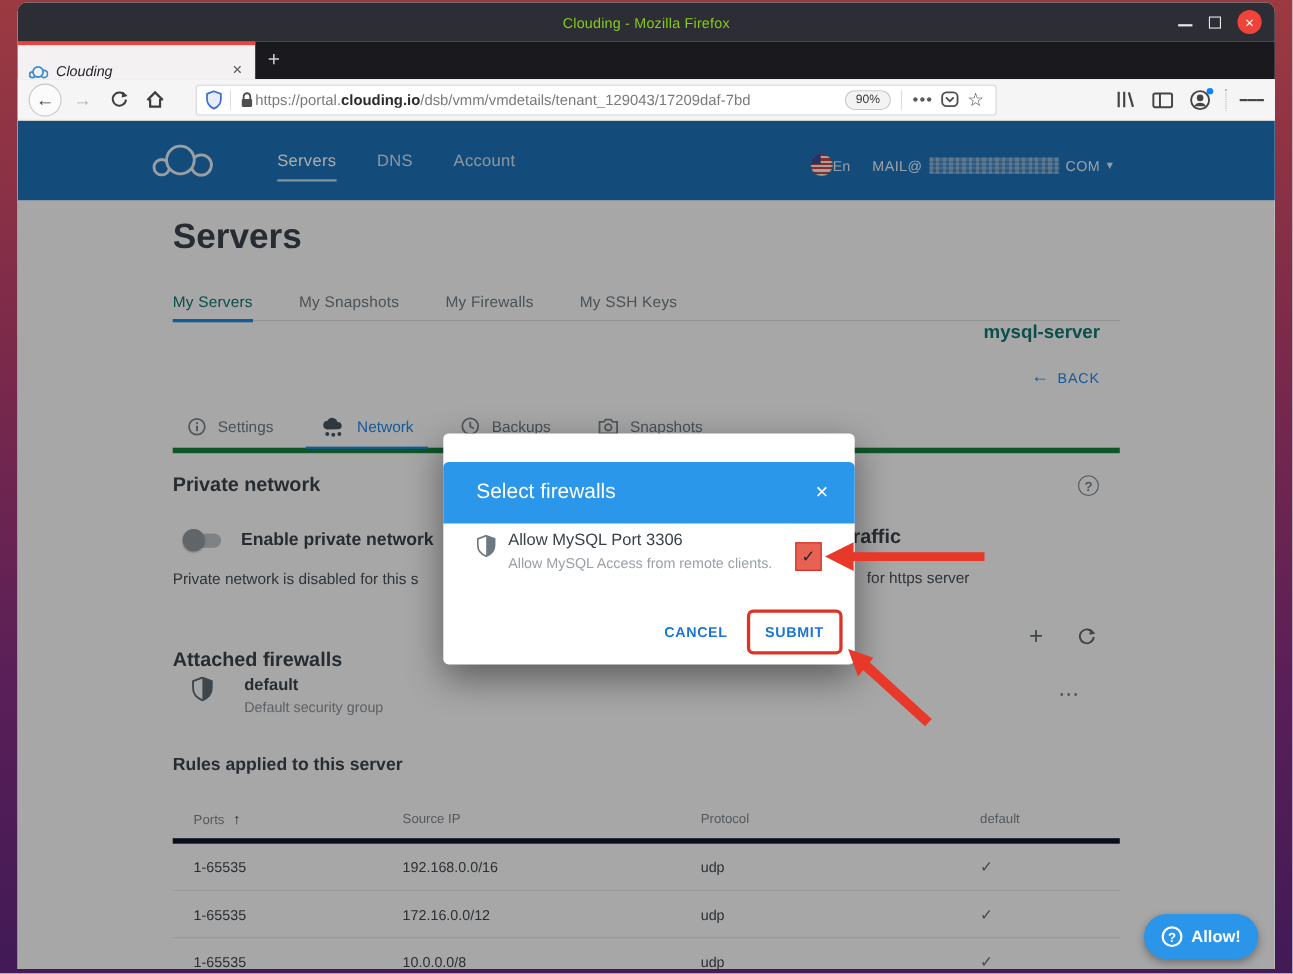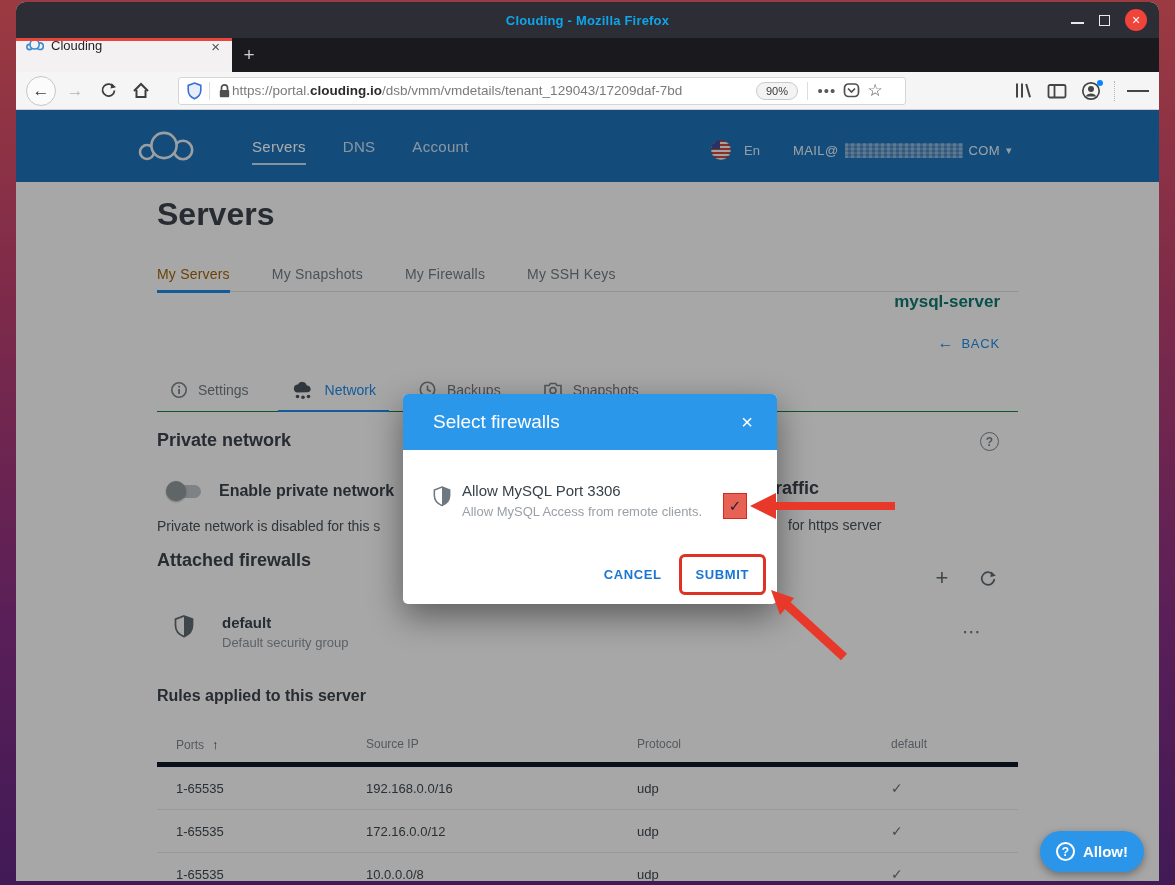--- a/index.html
+++ b/index.html
@@ -4,38 +4,38 @@
 <style>
   * { margin:0; padding:0; box-sizing:border-box; }
   body { font-family:"Liberation Sans","DejaVu Sans",sans-serif; }
   .stage { position:relative; width:1175px; height:885px; overflow:hidden;
            background:linear-gradient(180deg,#9c3a41 0%,#7c2a4a 35%,#5a1f58 70%,#411a56 100%); }
 
   
   .window { position:absolute; left:16px; top:2px; width:1143px; height:879px;
             border-radius:9px 9px 0 0; overflow:hidden; background:#f6f5f5; }
   .titlebar { position:relative; height:36px; background:#2d2d35; display:flex; align-items:center; justify-content:center; }
-  .titlebar-text { color:#0ea5e9; font-size:13px; font-weight:bold; letter-spacing:.2px; }
+  .titlebar-text { color:#84cc16; font-size:13px; font-weight:normal; letter-spacing:.2px; }
   .win-controls { position:absolute; right:12px; top:0; height:36px; display:flex; align-items:center; gap:15px; }
   .win-min { width:13px; height:2px; background:#e9e9e9; margin-top:6px; }
   .win-max { width:11px; height:11px; border:1.5px solid #e9e9e9; }
   .win-close { width:22px; height:22px; border-radius:50%; background:#f0443a; color:#fff; display:flex; align-items:center; justify-content:center; font-size:14px; line-height:1; }
 
   .tabbar { position:relative; height:34px; background:#19191e; display:flex; }
-  .tab { position:relative; width:216px; background:#f3f1f2; display:flex; align-items:flex-start; padding:0 8px 0 10px; }
+  .tab { position:relative; width:216px; background:#f3f1f2; display:flex; align-items:flex-end; padding:0 8px 0 10px;font-style:italic; }
   .tab-stripe { position:absolute; left:0; top:0; right:0; height:3px; background:#e8453c; }
   .tab-title { flex:1; margin-left:7px; font-size:13px; color:#26232c; white-space:nowrap; overflow:hidden; }
   .tab-close { color:#55525b; font-size:15px; padding:0 4px; }
   .newtab { width:34px; display:flex; align-items:center; justify-content:center; color:#cfcfd3; font-size:19px; font-weight:300; }
 
   .toolbar { position:relative; height:38px; background:#f6f5f5; border-bottom:1px solid #cfcfcf; display:flex; align-items:center; padding:0 10px; }
   .nav-btn { width:28px; height:28px; display:flex; align-items:center; justify-content:center; font-size:17px; color:#3d3d3d; margin-right:5px; }
   .nav-btn.circled { border:1px solid #c6c6c6; border-radius:50%; background:#fbfbfb; width:30px; height:30px; }
   .nav-btn.disabled { color:#b5b5b5; }
-  .urlbar { flex:0 0 728px; margin-left:18px; height:28px; background:#fff; border:1px solid #d6d6d6; border-radius:3px; display:flex; align-items:center; padding:0 18px 0 8px; }
+  .urlbar { flex:0 0 728px; margin-left:18px; height:28px; background:#fff; border:1px solid #d6d6d6; border-radius:3px; display:flex; align-items:center; padding:0 6px 0 8px; }
   .urlbar .vsep { width:1px; height:18px; background:#ddd; margin:0 7px; }
   .url-text { flex:1; font-size:13.5px; white-space:nowrap; overflow:hidden; position:relative; color:#7a7a7a; }
   .url-text::after { content:""; position:absolute; right:0; top:0; bottom:0; width:34px; background:linear-gradient(90deg,rgba(255,255,255,0),#fff); }
   .url-domain { color:#2b2b2b; font-weight:bold; }
   .zoom-pill { font-size:11px; color:#3a3a3a; background:#f3f3f3; border:1px solid #c9c9c9; border-radius:10px; padding:2px 9px; margin:0 2px; }
   .page-action { width:24px; display:flex; align-items:center; justify-content:center; color:#4f4f4f; }
   .dots { font-size:15px; letter-spacing:1px; color:#5a5a5a; }
   .star { font-size:17px; color:#4f4f4f; }
   .toolbar-right { margin-left:auto; display:flex; align-items:center; gap:12px; }
   .tr-icon { position:relative; width:22px; height:22px; display:flex; align-items:center; justify-content:center; }
@@ -45,79 +45,79 @@
 
   
   .viewport { position:relative; width:1143px; height:773px; background:#fafafa; overflow:hidden; }
 
   .site-nav { position:absolute; left:0; top:0; width:1143px; height:72px; background:#1d72b8; z-index:1; }
   .logo { position:absolute; left:121px; top:17px; }
   .nav-links { position:absolute; left:236px; top:0; height:72px; display:flex; align-items:center; gap:37px; }
   .nav-link { color:rgba(255,255,255,.78); font-size:15px; font-weight:500; letter-spacing:.3px; position:relative; }
   .nav-link.active { color:#fff; }
   .nav-link.active::after { content:""; position:absolute; left:0; right:0; bottom:-10px; height:2px; background:rgba(255,255,255,.75); }
-  .nav-right { position:absolute; right:147px; top:0; height:80px; display:flex; align-items:center; gap:13px; }
+  .nav-right { position:absolute; right:147px; top:0; height:80px; display:flex; align-items:center; }
   .flag { width:20px; height:20px; border-radius:50%; background:repeating-linear-gradient(180deg,#c9463f 0 2px,#f2f2f2 2px 4px); position:relative; overflow:hidden; box-shadow:inset 0 0 0 1px rgba(0,0,0,.15); }
   .flag::after { content:""; position:absolute; left:0; top:0; width:9px; height:9px; background:#3c4c96; }
   .nav-lang { color:rgba(255,255,255,.85); font-size:13px; margin-right:20px; }
   .nav-account { display:flex; align-items:center; gap:6px; color:rgba(255,255,255,.9); font-size:13px; font-weight:500; letter-spacing:.4px; }
   .redacted { display:inline-block; width:118px; height:15px; vertical-align:middle;
      background:repeating-linear-gradient(90deg,rgba(255,255,255,.32) 0 3px,rgba(150,175,200,.22) 3px 6px),
                 repeating-linear-gradient(0deg,rgba(255,255,255,.25) 0 2px,rgba(110,140,175,.25) 2px 4px); }
   .caret { color:rgba(255,255,255,.85); font-size:11px; }
 
   .content { position:absolute; inset:0; z-index:1; color:#39424a; }
   .h1 { position:absolute; left:141px; top:86px; font-size:32px; font-weight:bold; color:#39424a; }
 
   .tabs-row { position:absolute; left:141px; top:146px; width:861px; height:36px; border-bottom:1px solid #dcdcdc; display:flex; gap:42px; }
   .tab-item { font-size:14px; font-weight:500; color:#6f7a82; letter-spacing:.2px; display:flex; align-items:center; height:36px; position:relative; }
-  .tab-item.active { color:#a16207; }
+  .tab-item.active { color:#0f766e; }
   .tab-item.active::after { content:""; position:absolute; left:0; right:0; bottom:-1px; height:3px; background:#1e88e5; }
 
   .server-name { position:absolute; right:159px; top:182px; font-size:17px; font-weight:bold; color:#0f766e; }
   .back-link { position:absolute; right:159px; top:224px; font-size:13px; font-weight:500; letter-spacing:.8px; color:#1e88e5; display:flex; align-items:center; gap:7px; }
   .back-arrow { font-size:16px; }
 
-  .subtabs-row { position:absolute; left:141px; top:258px; width:861px; height:44px; border-bottom:1px solid #15803d; display:flex; gap:16px; }
+  .subtabs-row { position:absolute; left:141px; top:258px; width:861px; height:44px; border-bottom:5px solid #15803d; display:flex; gap:16px; }
   .subtab { display:flex; align-items:center; gap:10px; padding:0 13px; font-size:14px; font-weight:500; color:#6f7a82; position:relative; }
   .subtab.active { color:#1e88e5; }
   .subtab.active::after { content:""; position:absolute; left:0; right:0; bottom:-1px; height:2px; background:#1e88e5; }
 
   .section-h { font-size:18px; font-weight:bold; color:#39424a; position:absolute; }
   .pn-heading { left:141px; top:320px; }
   .help-circle { position:absolute; right:160px; top:322px; width:19px; height:19px; border:1.5px solid #7a8288; border-radius:50%; color:#7a8288; font-size:12px; font-weight:bold; display:flex; align-items:center; justify-content:center; }
   .toggle-row { position:absolute; left:152px; top:372px; display:flex; align-items:center; gap:18px; }
   .toggle { width:33px; height:13px; border-radius:7px; background:#bcc2c6; position:relative; }
   .toggle-knob { position:absolute; left:-2px; top:-4px; width:20px; height:20px; border-radius:50%; background:#90979c; box-shadow:0 1px 2px rgba(0,0,0,.35); }
   .toggle-label { font-size:16px; font-weight:bold; color:#39424a; }
   .pn-status { position:absolute; left:141px; top:408px; font-size:14px; color:#474f56; }
   .frag-heading { position:absolute; left:759px; top:368px; font-size:18px; font-weight:bold; color:#39424a; }
   .frag-status { position:absolute; left:772px; top:407px; font-size:14px; color:#474f56; }
 
-  .af-heading { left:141px; top:440px; }
+  .af-heading { left:141px; top:479px; }
   .icon-btn { position:absolute; width:24px; height:24px; display:flex; align-items:center; justify-content:center; color:#5d6870; }
   .plus-btn { left:914px; top:456px; font-size:22px; font-weight:300; }
   .refresh-btn { left:960px; top:457px; }
   .fw-shield { position:absolute; left:158px; top:505px; }
   .fw-name { position:absolute; left:206px; top:504px; font-size:15px; font-weight:bold; color:#39424a; }
   .fw-desc { position:absolute; left:206px; top:525px; font-size:13px; color:#8a9197; }
   .more-btn { position:absolute; left:946px; top:510px; font-size:19px; color:#6b7278; letter-spacing:1px; }
 
   .rules-heading { position:absolute; left:141px; top:577px; font-size:16px; font-weight:bold; color:#39424a; }
   .rules-table { position:absolute; left:141px; top:616px; width:861px; }
   .t-row { display:grid; grid-template-columns:190px 271px 254px 1fr; padding-left:19px; align-items:center; }
   .t-head { height:41px; border-bottom:5px solid #0f172a; font-size:12px; color:#7d858c; }
   .t-head .sort { color:#3f474e; font-weight:bold; font-size:13px; margin-left:8px; }
   .t-body-row { height:43px; border-bottom:1px solid #e4e4e4; font-size:13px; color:#3f474e; }
   .check { color:#6a7178; font-size:14px; }
 
   
   .dim { position:absolute; inset:0; background:rgba(0,0,0,.33); z-index:5; }
   .modal { position:absolute; left:387px; top:284px; width:374px; height:210px; background:#fff; border-radius:5px; box-shadow:0 12px 34px rgba(0,0,0,.45); z-index:10; }
-  .modal-header { height:56px; background:#2b97ea; border-radius:5px 5px 0 0; display:flex; align-items:center; padding:0 24px 0 30px; }
+  .modal-header { height:56px; background:#2b97ea; border-radius:5px 5px 0 0; display:flex; align-items:center; padding:0 24px 0 30px;margin-top:26px; }
   .modal-title { color:#fff; font-size:19px; flex:1; }
   .modal-close { color:#fff; font-size:20px; font-weight:300; }
   .modal-shield { position:absolute; left:30px; top:92px; }
   .modal-item-title { position:absolute; left:59px; top:88px; font-size:15px; font-weight:normal; color:#39424a; }
   .modal-item-desc { position:absolute; left:59px; top:110px; font-size:13px; color:#9aa0a6; }
   .checkbox-annotated { position:absolute; left:320px; top:99px; width:24px; height:26px; background:rgba(226,57,43,.8); border:1.5px solid #d7281c; display:flex; align-items:center; justify-content:center; color:#1b2430; font-size:15px; font-weight:bold; }
   .modal-footer { position:absolute; right:18px; bottom:13px; display:flex; align-items:center; gap:14px; }
   .text-btn { font-size:13px; font-weight:bold; letter-spacing:.6px; color:#1976d2; padding:9px 10px; background:none; border:none; font-family:inherit; }
   .submit-wrap { position:relative; }
   .submit-annotation { position:absolute; left:-7px; top:-4px; right:-7px; bottom:-4px; border:3px solid #dd3226; border-radius:6px; }

